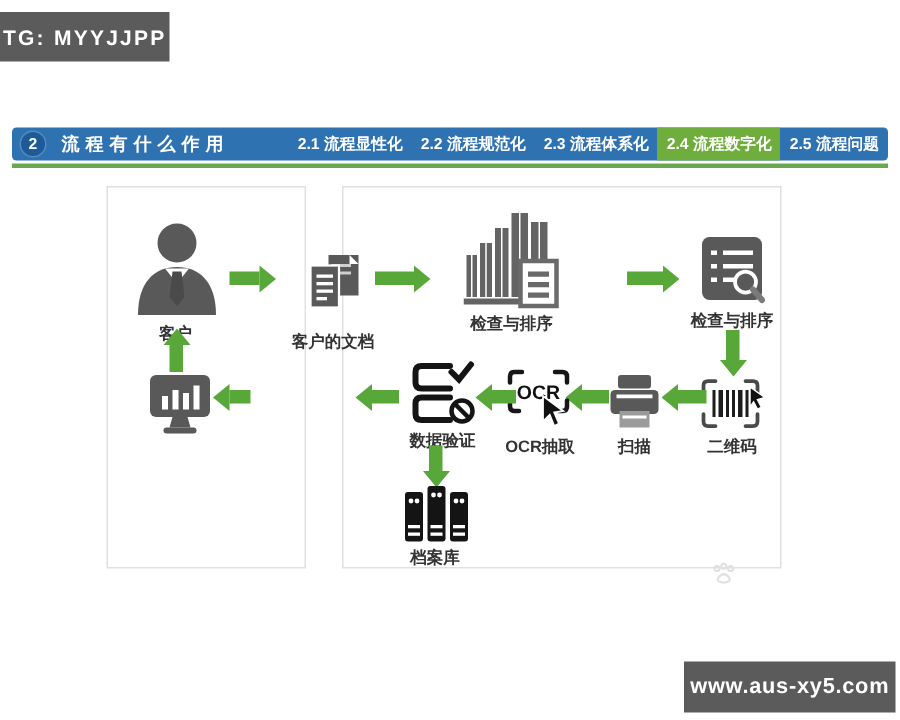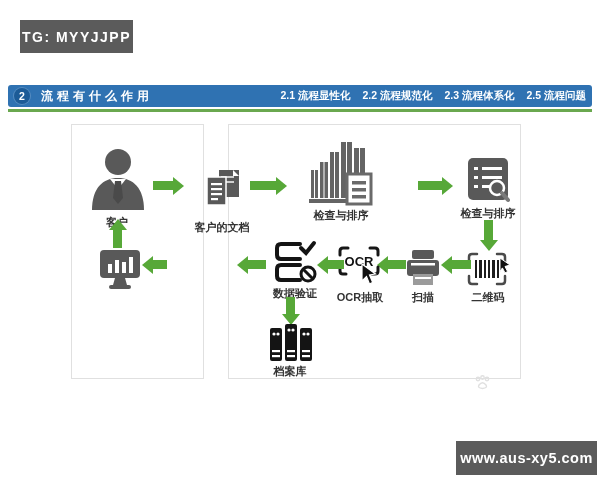--- a/index.html
+++ b/index.html
@@ -1,21 +1,21 @@
 <!DOCTYPE html>
 <html style="--navbar_bar: #2f72b2; --navbar_circle: #1c5b97; --tab_active: #6fae3d; --underline: #6aa84f; --arrow: #57a838; --box_dark: #5b5b5b; --icon_gray: #595959; --icon_black: #161616; --panel_border: #e0e0e0; --label: #333333; --watermark: #e0e0e0;"><head>
 <meta charset="utf-8">
 <style>
   html,body{margin:0;padding:0;}
   body{width:600px;height:480px;background:#fff;font-family:"Liberation Sans","DejaVu Sans",sans-serif;overflow:hidden;}
   .slide{position:relative;width:600px;height:480px;background:#fff;}
 
   
   .dark-box{position:absolute;background:var(--box_dark,#5b5b5b);color:#fff;display:flex;align-items:center;justify-content:center;font-weight:bold;}
-  .tg-box{left:20px;top:8px;width:113px;height:33px;font-size:14px;letter-spacing:1.5px;margin-top:12px;}
+  .tg-box{left:0;top:8px;width:113px;height:33px;font-size:14px;letter-spacing:1.5px;}
   .url-box{left:456px;top:441px;width:141px;height:34px;font-size:14.5px;letter-spacing:.5px;}
 
   
   .navbar{position:absolute;left:8px;top:85px;width:584px;height:22px;background:var(--navbar_bar,#2f72b2);border-radius:3px;display:flex;align-items:center;color:#fff;}
   .nav-circle{margin-left:6px;width:16px;height:16px;border-radius:50%;background:var(--navbar_circle,#1c5b97);display:flex;align-items:center;justify-content:center;font-size:10.5px;font-weight:bold;flex:0 0 auto;box-shadow:0 0 0 1px rgba(255,255,255,.18);}
   .nav-title{margin-left:11px;font-size:12px;font-weight:bold;letter-spacing:4px;white-space:nowrap;}
   .nav-tabs{margin-left:auto;display:flex;align-items:stretch;height:100%;}
   .nav-tab{display:flex;align-items:center;padding:0 6px;font-size:10.5px;font-weight:bold;white-space:nowrap;cursor:pointer;}
   .nav-tab.active{background:var(--tab_active,#6fae3d);}
   .nav-underline{position:absolute;left:8px;top:109px;width:584px;height:3px;background:var(--underline,#6aa84f);}
@@ -53,20 +53,21 @@
 
   <div class="navbar">
     <div class="nav-circle">
       <span>2</span>
     </div>
     <div class="nav-title">流程有什么作用</div>
     <div class="nav-tabs">
       <div class="nav-tab">2.1 流程显性化</div>
       <div class="nav-tab">2.2 流程规范化</div>
       <div class="nav-tab">2.3 流程体系化</div>
+      <div class="nav-tab active">2.4 流程数字化</div>
       <div class="nav-tab">2.5 流程问题</div>
     </div>
   </div>
   <div class="nav-underline"></div>
 
   <div class="panel panel-left"></div>
   <div class="panel panel-right"></div>
 
   <div class="node-icon" style="left:89px;top:148px;">
     <svg width="58" height="62" viewBox="0 0 58 62">

